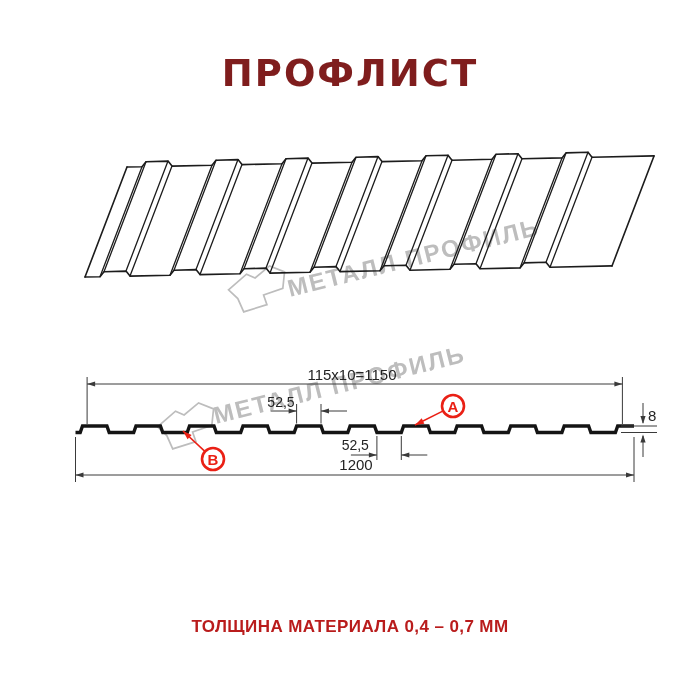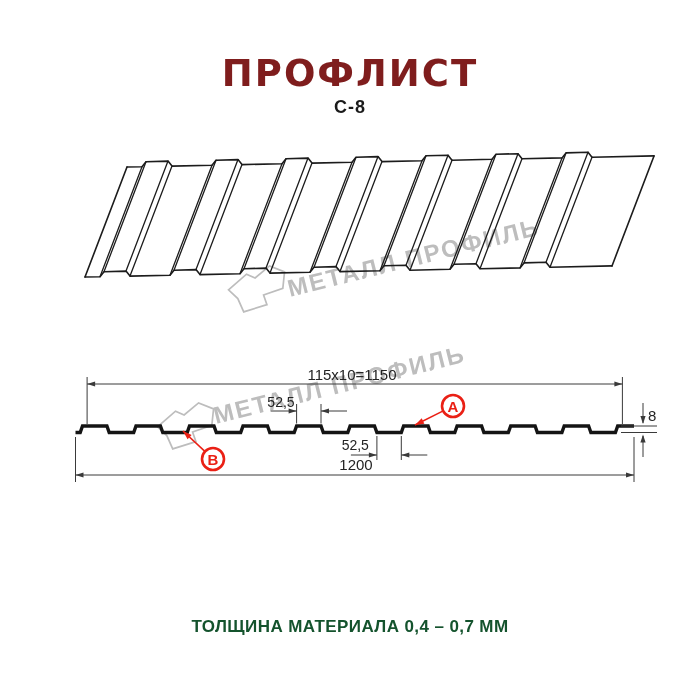--- a/index.html
+++ b/index.html
@@ -4,30 +4,29 @@
 <style>
   html,body{margin:0;padding:0;background:#fff;}
   .page{position:relative;width:700px;height:700px;background:#fff;overflow:hidden;
         font-family:"Liberation Sans",sans-serif;}
   .title{position:absolute;top:52px;left:0;width:700px;text-align:center;
          font-size:37px;font-weight:800;letter-spacing:2px;color:#7f1d1d;
          font-family:"DejaVu Sans","Liberation Sans",sans-serif;}
   .subtitle{position:absolute;top:97px;left:0;width:700px;text-align:center;
             font-size:18px;font-weight:700;letter-spacing:1px;color:#1a1a1a;}
   .footer{position:absolute;top:617px;left:0;width:700px;text-align:center;
-          font-size:17px;font-weight:600;letter-spacing:0.4px;color:#14532d;}
+          font-size:17px;font-weight:600;letter-spacing:0.4px;color:#b91c1c;}
   svg{position:absolute;top:0;left:0;}
   svg text{font-family:"Liberation Sans",sans-serif;}
 </style>
 </head>
 <body>
 
 <div class="page">
   <div class="title">ПРОФЛИСТ</div>
-  <div class="subtitle">С-8</div>
   <svg id="tech-svg" width="700" height="700" viewBox="0 0 700 700">
       <g>
         <path d="M0,18 L20,5 L28,10 L44,0 L58,8 L54,24 L34,28 L36,38 L12,42 L8,28 Z" transform="translate(226,272) rotate(-8)" fill="none" stroke="#bdbdbd" stroke-width="1.7"></path>
         <text x="290" y="297" transform="rotate(-14 290 297)" fill="#bdbdbd" font-size="24" font-weight="bold" letter-spacing="2">МЕТАЛЛ ПРОФИЛЬ</text>
       </g>
       <g>
         <path d="M0,18 L20,5 L28,10 L44,0 L58,8 L54,24 L34,28 L36,38 L12,42 L8,28 Z" transform="translate(155,409) rotate(-8)" fill="none" stroke="#bdbdbd" stroke-width="1.7"></path>
         <text x="216" y="424" transform="rotate(-14 216 424)" fill="#bdbdbd" font-size="24" font-weight="bold" letter-spacing="2">МЕТАЛЛ ПРОФИЛЬ</text>
       </g>
       <g stroke="#1c1c1c" fill="none" stroke-width="1.6" stroke-linejoin="round" stroke-linecap="round">

